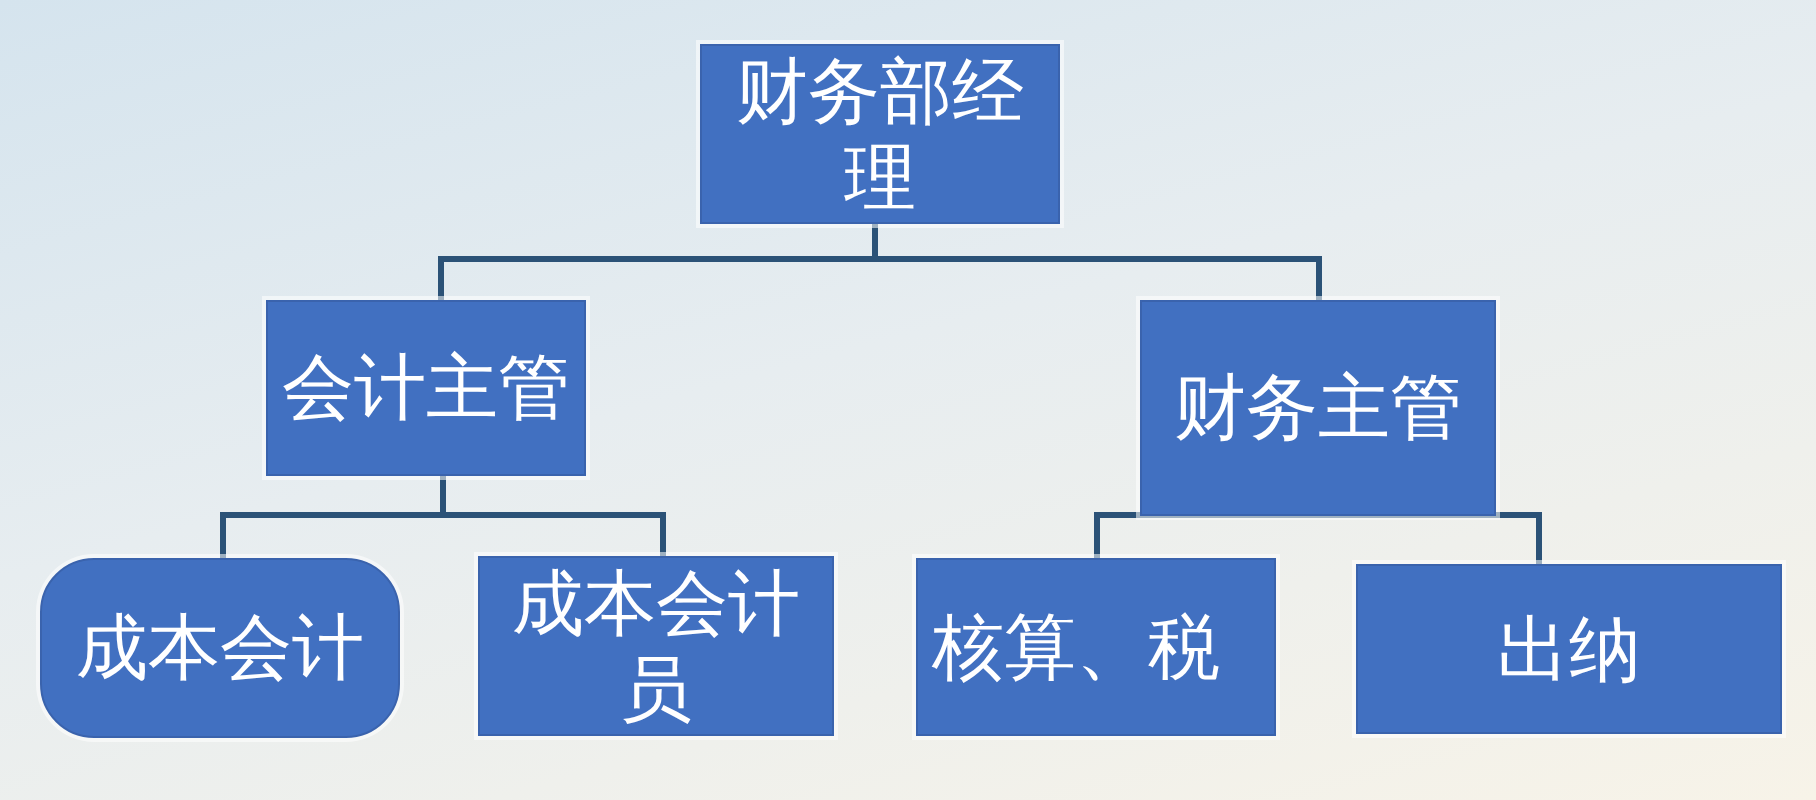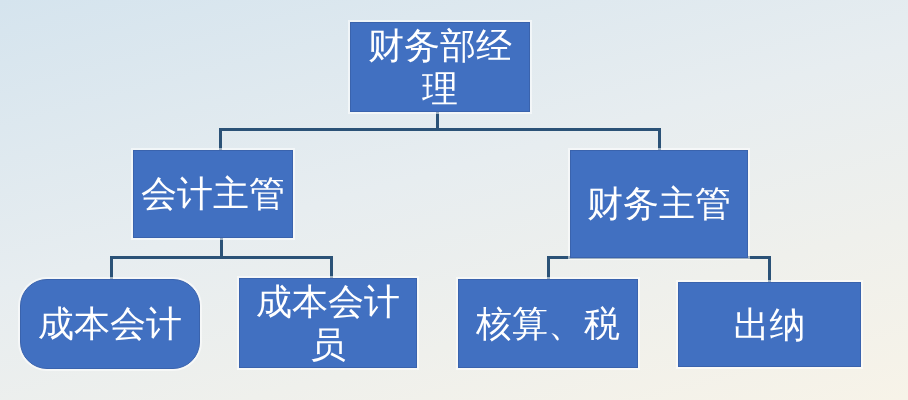--- a/index.html
+++ b/index.html
@@ -27,42 +27,42 @@
     justify-content: center;
     text-align: center;
     box-sizing: border-box;
   }
 
   .node .line { display: block; width: 100%; }
 
   
   .node.left-justify {
     align-items: stretch;
-    text-align: center;
+    text-align: left;
     padding: 0 7px;
   }
   .char-spread {
     display: flex;
     flex-direction: row;
     justify-content: space-between;
   }
 
   .connector {
     position: absolute;
     background: var(--connector);
   }
 
   
   #node-finance-manager        { left: 350px; top:  22px; width: 180px; height: 90px; }
   #node-accounting-supervisor  { left: 133px; top: 150px; width: 160px; height: 88px; }
   #node-finance-supervisor     { left: 570px; top: 150px; width: 178px; height: 108px; }
   #node-cost-accountant        { left:  20px; top: 279px; width: 180px; height: 90px; border-radius: 27px; }
   #node-warehouse-clerk        { left: 239px; top: 278px; width: 178px; height: 90px; }
   #node-tax-accountant         { left: 458px; top: 279px; width: 180px; height: 89px; }
-  #node-cashier                { left: 678px; top: 282px; width: 183px; height: 85px; }
+  #node-cashier                { left: 678px; top: 282px; width: 213px; height: 85px; }
 
   
   #c-root-stem        { left: 436px; top: 112px; width: 3px;   height: 18px; }
   #c-top-hbar         { left: 219px; top: 128px; width: 442px; height: 3px;  }
   #c-drop-accounting  { left: 219px; top: 129px; width: 3px;   height: 21px; }
   #c-drop-finance     { left: 658px; top: 129px; width: 3px;   height: 21px; }
   #c-acct-stem        { left: 220px; top: 238px; width: 3px;   height: 21px; }
   #c-left-hbar        { left: 110px; top: 256px; width: 223px; height: 3px;  }
   #c-drop-cost        { left: 110px; top: 257px; width: 3px;   height: 22px; }
   #c-drop-warehouse   { left: 330px; top: 257px; width: 3px;   height: 21px; }

